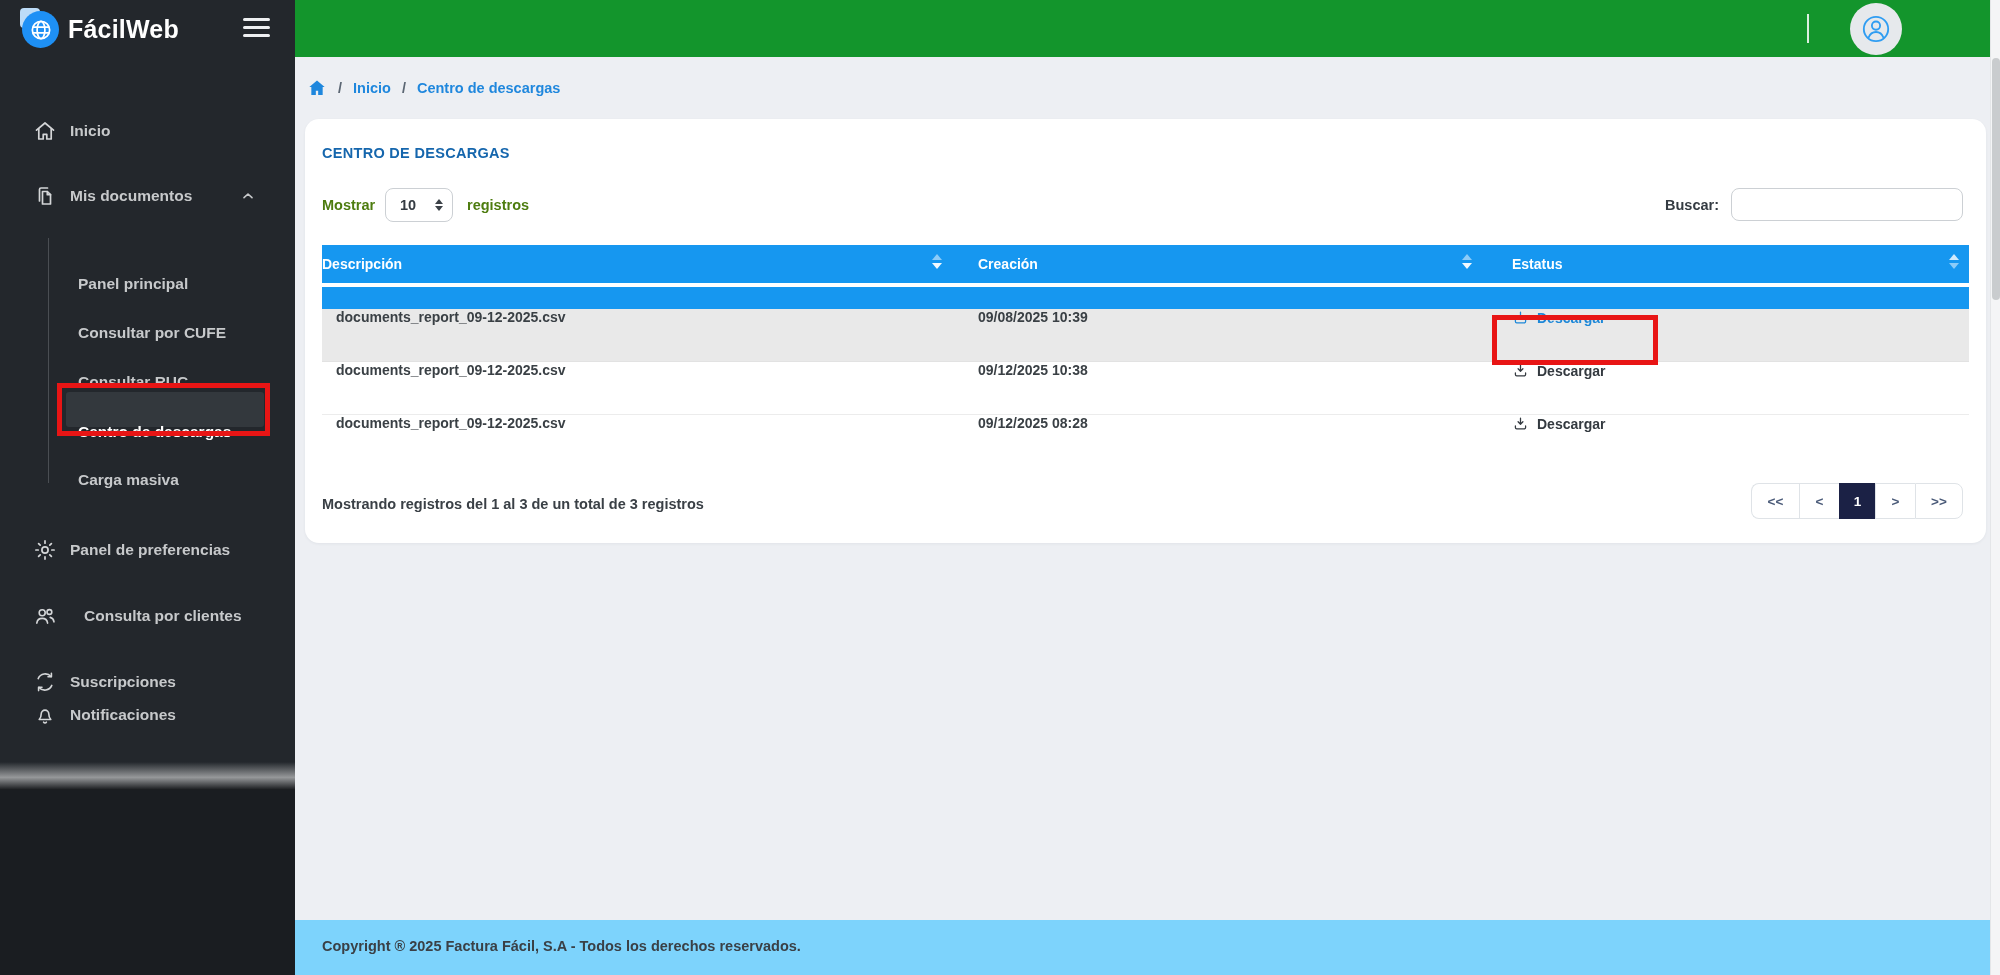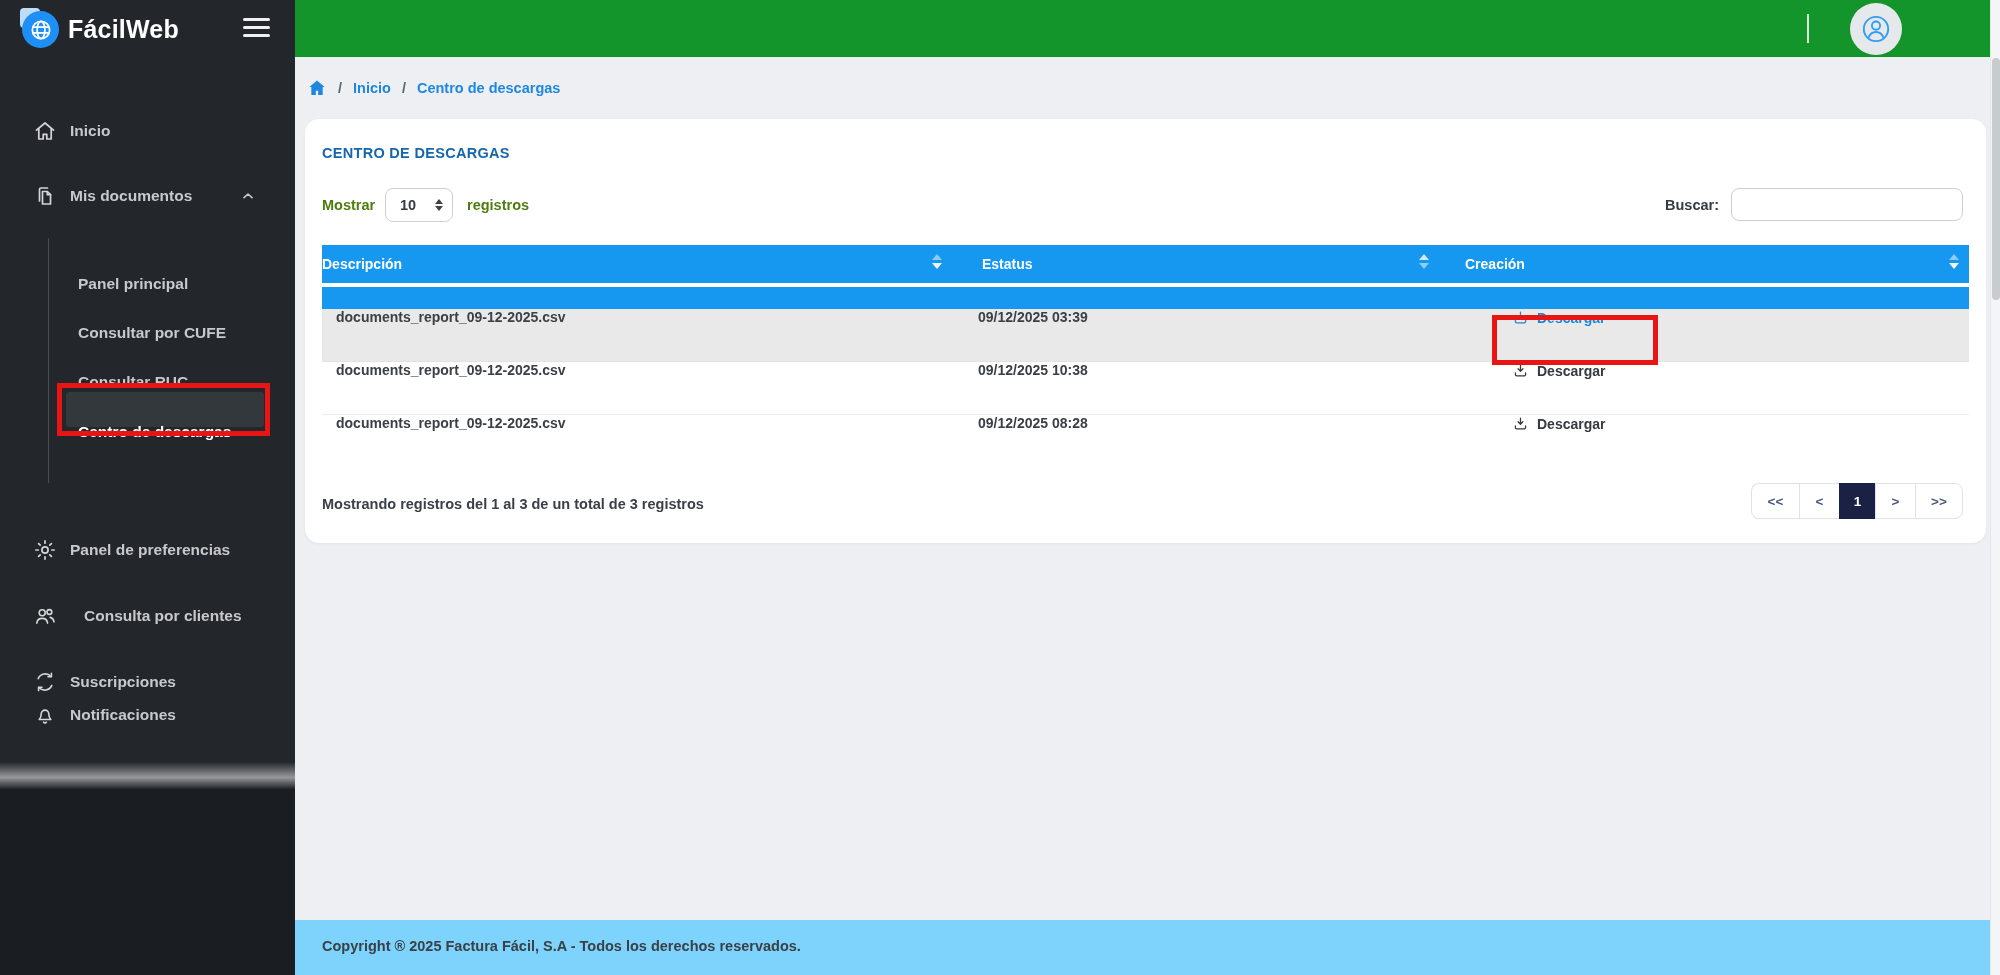--- a/index.html
+++ b/index.html
@@ -163,20 +163,23 @@
     </div>
     <div class="sub-item" style="top:294px;">
       <span class="lbl">Consultar por CUFE</span>
     </div>
     <div class="sub-item" style="top:343px;">
       <span class="lbl">Consultar RUC</span>
     </div>
     <div class="sub-item active" style="top:392px;">
       <span class="lbl">Centro de descargas</span>
     </div>
+    <div class="sub-item" style="top:441px;">
+      <span class="lbl">Carga masiva</span>
+    </div>
 
     <div class="nav-item" style="top:532px;">
       <span class="ic">
         <svg width="24" height="24" viewBox="0 0 24 24" fill="none" stroke="currentColor" stroke-width="1.7" stroke-linecap="round">
           <circle cx="12" cy="12" r="3.1"></circle>
           <path d="M12 2.9v2.3M12 18.8v2.3M2.9 12h2.3M18.8 12h2.3M5.6 5.6l1.6 1.6M16.8 16.8l1.6 1.6M18.4 5.6l-1.6 1.6M7.2 16.8l-1.6 1.6"></path>
         </svg>
       </span>
       <span class="lbl">Panel de preferencias</span>
     </div>
@@ -258,41 +261,41 @@
       <input class="search-input" type="text" value="" style="">
 
       <div class="thead">
         <div class="th c1">
           <span>Descripción</span>
           <span class="sorters">
               <span class="sort-up"></span>
               <span class="sort-down"></span>
             </span>
         </div>
+        <div class="th c2">
+          <span>Creación</span>
+          <span class="sorters">
+              <span class="sort-up"></span>
+              <span class="sort-down"></span>
+            </span>
+        </div>
         <div class="th c3">
           <span>Estatus</span>
           <span class="sorters">
               <span class="sort-up"></span>
               <span class="sort-down"></span>
             </span>
         </div>
-        <div class="th c2">
-          <span>Creación</span>
-          <span class="sorters">
-              <span class="sort-up"></span>
-              <span class="sort-down"></span>
-            </span>
-        </div>
       </div>
       <div class="filter-row"></div>
 
       <div class="tbody">
         <div class="trow hovered">
           <div class="td c1">documents_report_09-12-2025.csv</div>
-          <div class="td c2">09/12/2025 03:39</div>
+          <div class="td c2">09/08/2025 10:39</div>
           <div class="td c3">
             <span class="dl-link active">
               <span class="dlic">
                 <svg width="17" height="17" viewBox="0 0 24 24" fill="none" stroke="currentColor" stroke-width="1.8" stroke-linecap="round" stroke-linejoin="round">
                   <path d="M12 4.5V13m0 0 3.4-3.4M12 13 8.6 9.6"></path>
                     <path d="M4.8 15.5v2.3A1.9 1.9 0 0 0 6.7 19.7h10.6a1.9 1.9 0 0 0 1.9-1.9v-2.3"></path>
                 </svg>
               </span>
               <span>Descargar</span>
             </span>

